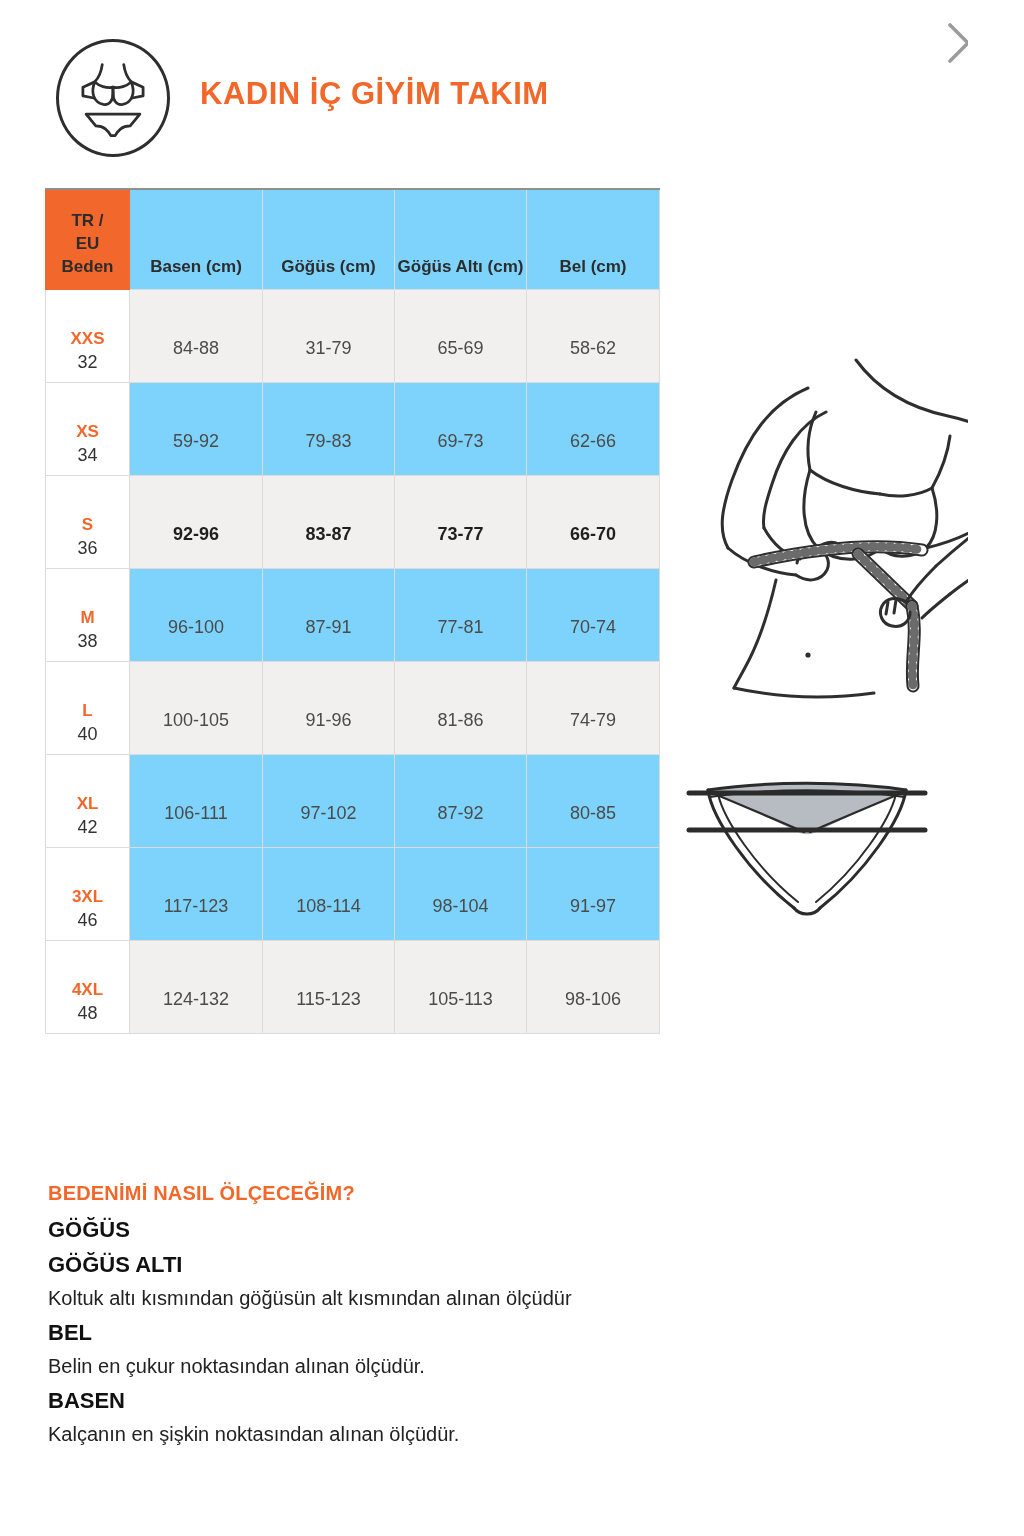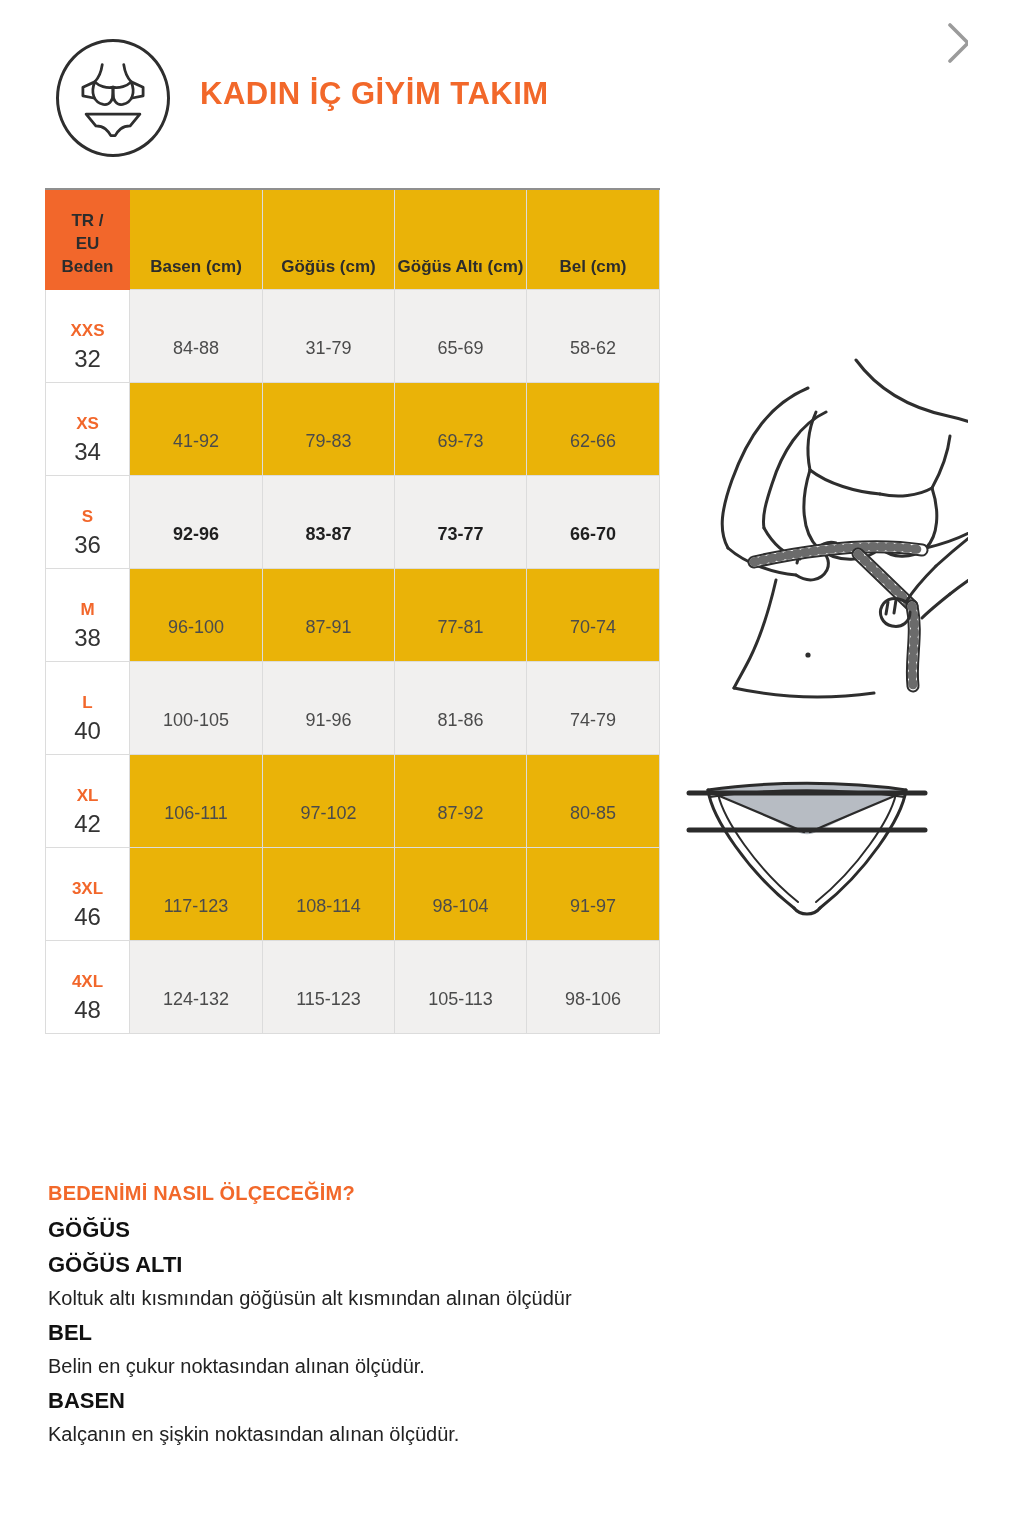--- a/index.html
+++ b/index.html
@@ -24,34 +24,34 @@
     background:none; border:none; cursor:pointer; padding:4px;
   }
 
   
   table.size-table {
     position:absolute; left:45px; top:188px; width:614px;
     border-collapse:collapse; table-layout:fixed;
     border-top:2px solid #8f8f8f; border-left:1px solid #dcdcdc;
     border-right:1px solid #dcdcdc; border-bottom:1px solid #dcdcdc;
   }
-  table.size-table td, table.size-table th { border:1px solid #dcdcdc; background:#eab308; }
+  table.size-table td, table.size-table th { border:1px solid #dcdcdc; background:#7dd3fc; }
   th.corner {
     background:#f2672b !important; color:#ffffff; font-size:17px; font-weight:bold;
     vertical-align:bottom; text-align:center; padding-bottom:9px; line-height:1.3; border-color:#f2672b !important;
   }
   tr.head th { height:100px; vertical-align:bottom; text-align:center;
     font-size:17px; font-weight:bold; color:#2c2c2c; padding-bottom:10px; line-height:1.35; }
   tr.body td { height:93px; vertical-align:bottom; text-align:center;
     font-size:18px; color:#4b4b4b; padding-bottom:23px; }
   tr.body td.size-cell { background:#fff !important; padding-bottom:7px; }
   tr.shaded td { background:#f1f0ef; }
   tr.hl td { font-weight:bold; color:#1f1f1f; }
   .size-label { color:#f2672b; font-weight:bold; font-size:17px; line-height:1.35; }
-  .eu-label { color:#333333; font-size:24px; font-weight:normal; line-height:1.3; }
+  .eu-label { color:#333333; font-size:18px; font-weight:normal; line-height:1.3; }
   tr.hl .eu-label { font-weight:normal; }
 
   
   .fig-bust { position:absolute; left:658px; top:352px; width:362px; height:348px; }
   .fig-panty { position:absolute; left:686px; top:762px; width:242px; height:168px; }
 
   
   .guide { position:absolute; left:48px; top:1182px; width:910px; }
   .guide-heading { color:#f2682a; font-size:20px; font-weight:bold; margin-bottom:12px; letter-spacing:0.2px; }
   .guide-term { color:#111; font-size:22px; font-weight:bold; margin:9px 0 7px 0; }
@@ -117,21 +117,21 @@
       <td>31-79</td>
       <td>65-69</td>
       <td>58-62</td>
     </tr>
 
     <tr class="body">
       <td class="size-cell">
         <div class="size-label">XS</div>
         <div class="eu-label">34</div>
       </td>
-      <td>41-92</td>
+      <td>59-92</td>
       <td>79-83</td>
       <td>69-73</td>
       <td>62-66</td>
     </tr>
 
     <tr class="body shaded hl">
       <td class="size-cell">
         <div class="size-label">S</div>
         <div class="eu-label">36</div>
       </td>

